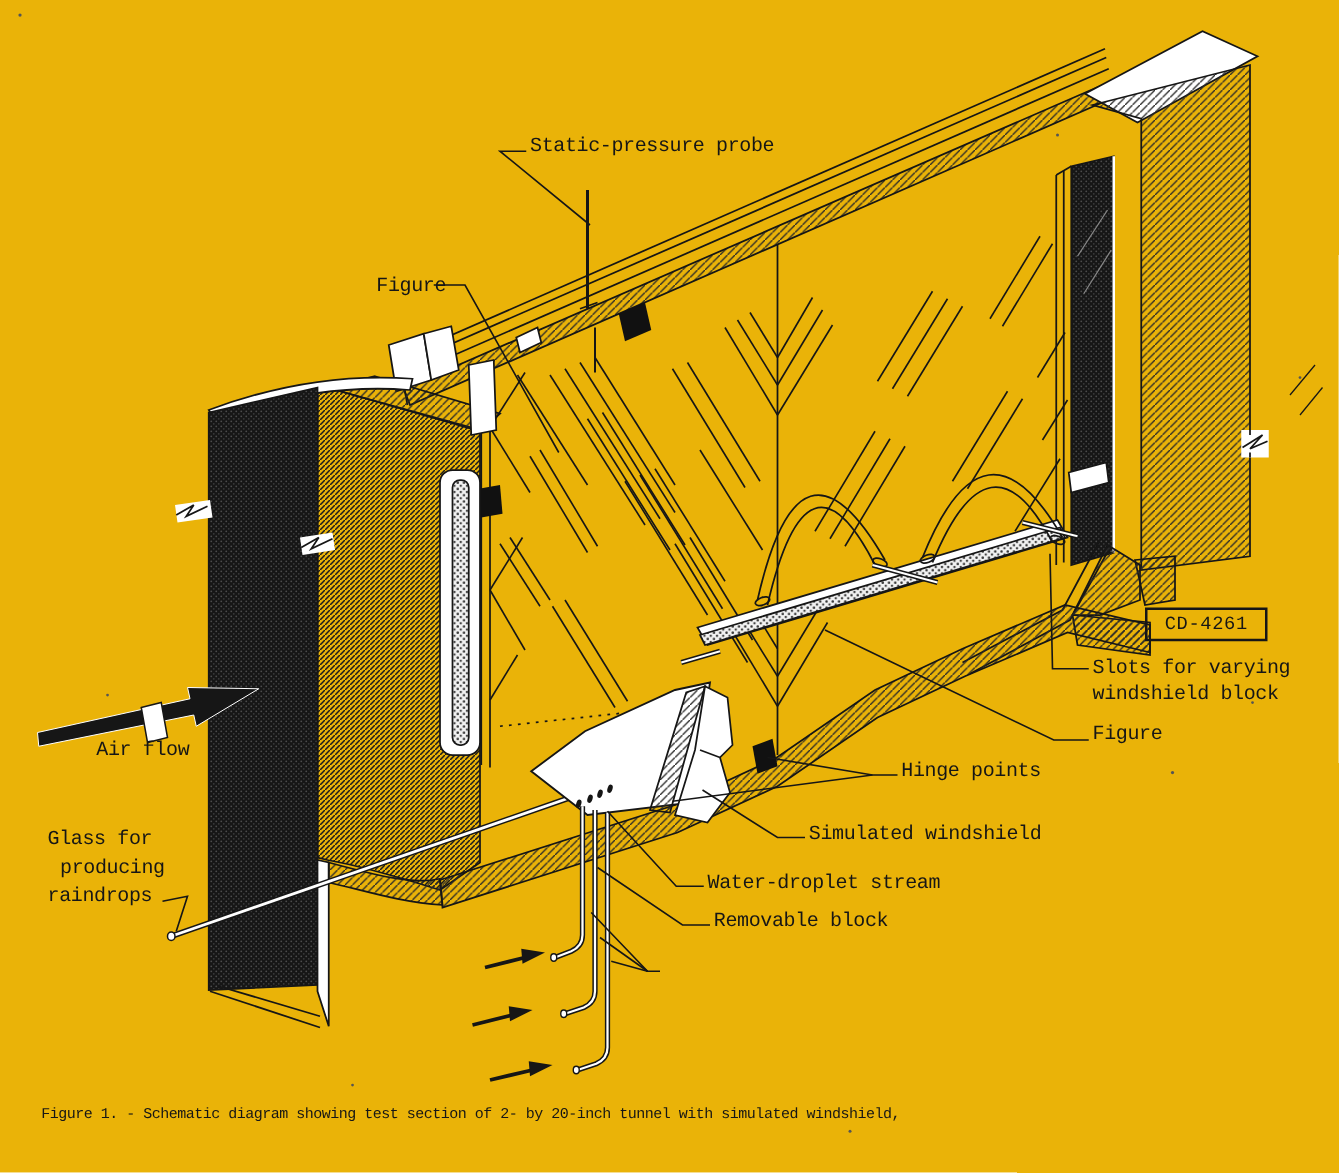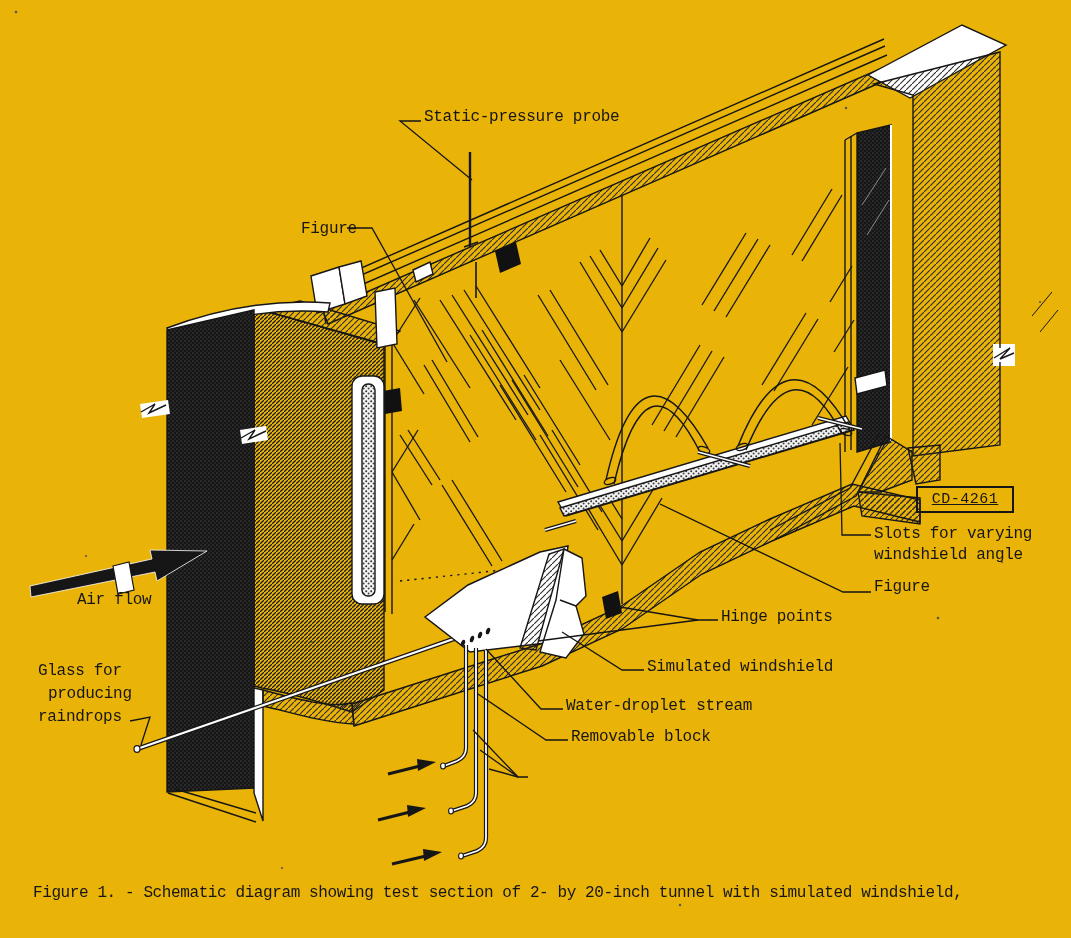--- a/index.html
+++ b/index.html
@@ -1,22 +1,22 @@
 <!DOCTYPE html>
 <html><head>
 <meta charset="utf-8">
 <style>
   html,body{margin:0;padding:0;background:#fff;}
   #page{position:relative;width:1071px;height:938px;background:#eab308;overflow:hidden;
         font-family:"Liberation Mono","DejaVu Sans Mono",monospace;color:#161616;}
   #art{position:absolute;left:0;top:0;}
   .lbl{position:absolute;font-size:16px;line-height:20px;letter-spacing:-0.3px;white-space:nowrap;color:#161616;}
   .cdbox{position:absolute;left:916px;top:486px;width:94px;height:23px;border:2px solid #161616;
-         display:flex;align-items:center;justify-content:center;font-size:15px;letter-spacing:0.5px;text-decoration:underline;}
-  .cap{position:absolute;font-size:16px;letter-spacing:-0.4px;white-space:nowrap;color:#161616;}
+         display:flex;align-items:center;justify-content:center;font-size:15px;letter-spacing:0.5px;}
+  .cap{position:absolute;font-size:12px;letter-spacing:-0.4px;white-space:nowrap;color:#161616;}
 </style>
 </head>
 <body>
 
 <div id="page">
 
 <svg id="art" width="1071" height="938" viewBox="0 0 1071 938">
   <defs>
     <pattern id="hatch" patternUnits="userSpaceOnUse" width="6" height="6">
       <line x1="0" y1="6" x2="6" y2="0" stroke="#2a2a2a" stroke-width="1.1"></line>
@@ -292,21 +292,21 @@
         <circle cx="520" cy="120" r="1.1"></circle>
   </g>
 </svg>
 
 <div class="lbl" style="left:424px;top:107px">Static-pressure probe</div>
 <div class="lbl" style="left:301px;top:219px">Figure</div>
 <div class="cdbox">
   <span>CD-4261</span>
 </div>
 <div class="lbl" style="left:874px;top:524px">Slots for varying</div>
-<div class="lbl" style="left:874px;top:545px">windshield angle</div>
+<div class="lbl" style="left:874px;top:545px">windshield block</div>
 <div class="lbl" style="left:874px;top:577px">Figure</div>
 <div class="lbl" style="left:721px;top:607px">Hinge points</div>
 <div class="lbl" style="left:647px;top:657px">Simulated windshield</div>
 <div class="lbl" style="left:566px;top:696px">Water-droplet stream</div>
 <div class="lbl" style="left:571px;top:727px">Removable block</div>
 <div class="lbl" style="left:77px;top:590px">Air flow</div>
 <div class="lbl" style="left:38px;top:661px">Glass for</div>
 <div class="lbl" style="left:48px;top:684px">producing</div>
 <div class="lbl" style="left:38px;top:707px">raindrops</div>
 

